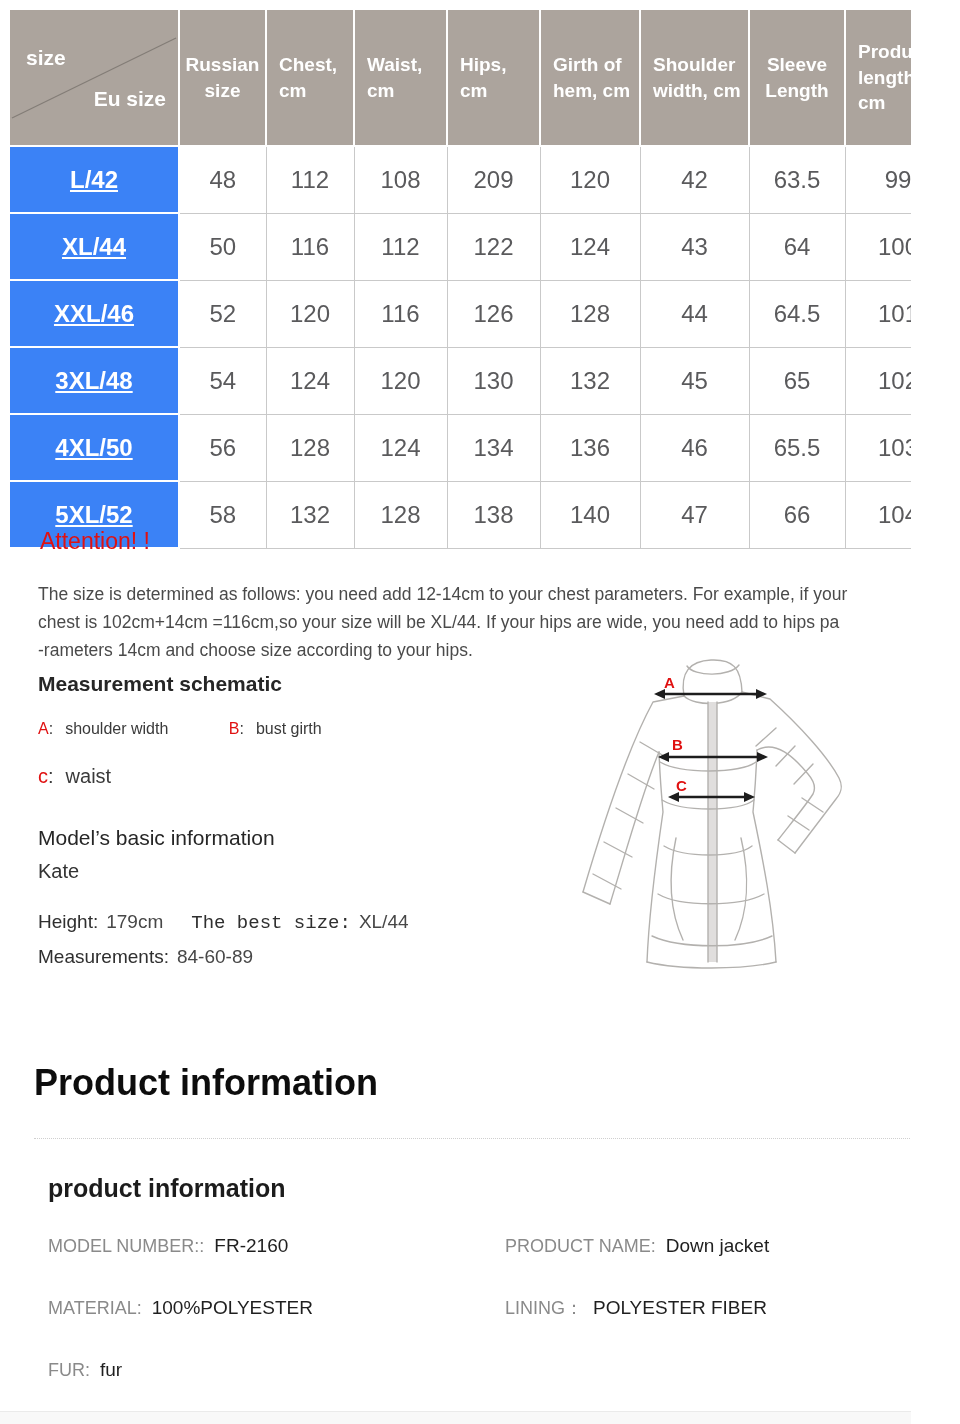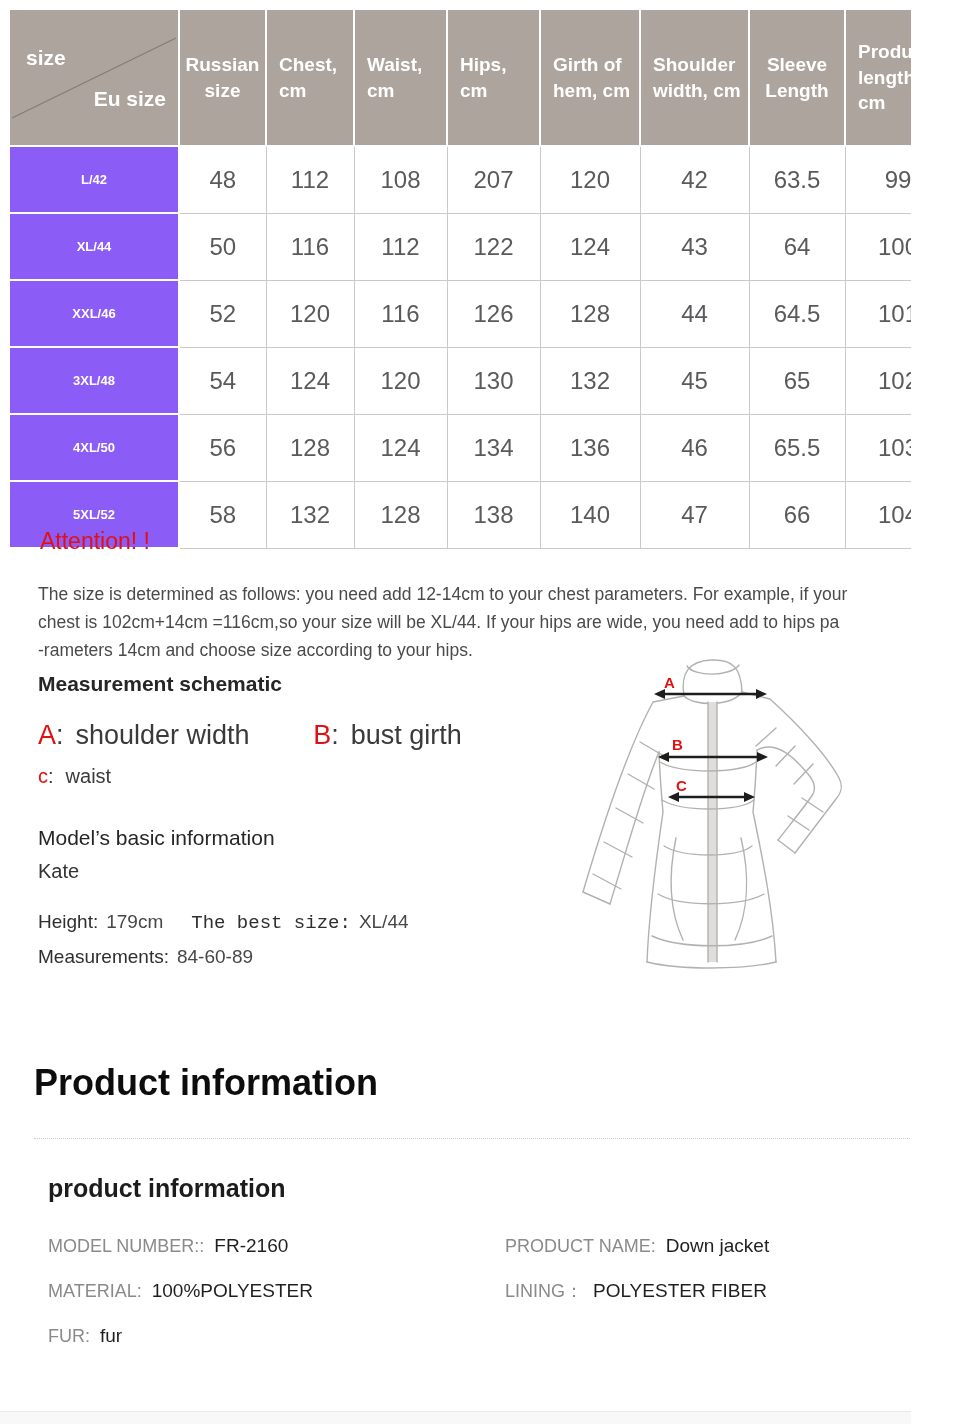--- a/index.html
+++ b/index.html
@@ -7,38 +7,38 @@
         font-family:"Liberation Sans", sans-serif;}
 
   
   .size-table{position:absolute;top:8px;left:8px;width:942px;border-collapse:collapse;table-layout:fixed;}
   .size-table th{background:#aca49d;color:#fff;font-weight:700;font-size:19px;
                  border:2px solid #fff;white-space:pre-line;line-height:1.35;vertical-align:middle;padding:0;}
   .size-table th.left{text-align:left;padding-left:12px;}
   .size-table th.center{text-align:center;}
   .size-table thead tr{height:88px;}
   .size-table tbody tr{height:67px;}
-  .size-table td.rl{background:#8b5cf6;color:#fff;font-weight:700;font-size:13px;
-                    text-align:center;border:2px solid #fff;}
+  .size-table td.rl{background:#3b82f6;color:#fff;font-weight:700;font-size:24px;
+                    text-align:center;border:2px solid #fff;text-decoration:underline;}
   .size-table td.dc{background:#fff;color:#5a5a5c;font-size:24px;text-align:center;
                     border:1px solid #c9c9c9;font-weight:400;}
   th.corner{padding:0;}
   .corner-wrap{position:relative;height:84px;width:100%;}
   .corner-wrap svg{position:absolute;top:0;left:0;width:100%;height:100%;}
   .corner-size{position:absolute;top:8px;left:16px;font-size:21px;}
   .corner-eu{position:absolute;bottom:6px;right:12px;font-size:21px;}
 
   
   .attention-title{position:absolute;top:528px;left:40px;color:#e01111;font-size:23px;}
   .size-note{position:absolute;top:580px;left:38px;width:900px;color:#4a4a4a;
              font-size:17.5px;line-height:1.6;white-space:pre-line;}
 
   
   .measure-heading{position:absolute;top:672px;left:38px;font-size:21px;font-weight:700;color:#262626;}
-  .measure-row1{position:absolute;top:720px;left:38px;font-size:27px;color:#3a3a3a;}
+  .measure-row1{position:absolute;top:720px;left:38px;font-size:16px;color:#3a3a3a;}
   .measure-row2{position:absolute;top:765px;left:38px;font-size:20px;color:#3a3a3a;}
   .mi{display:inline-block;}
   .mi.first{margin-right:56px;}
   .mkey{color:#e01111;}
   .msep{color:#3a3a3a;margin-right:12px;}
   .model-heading{position:absolute;top:826px;left:38px;font-size:21px;font-weight:400;color:#262626;}
   .model-name{position:absolute;top:860px;left:38px;font-size:20px;color:#333;}
   .model-stats{position:absolute;top:911px;left:38px;font-size:19px;color:#2f2f2f;}
   .model-stats .val{color:#474747;margin-left:8px;}
   .model-stats .second{margin-left:28px;font-family:Liberation Mono, monospace;}
@@ -47,21 +47,21 @@
 
   
   .jacket{position:absolute;top:650px;left:580px;}
   .jacket text{font-family:"Liberation Sans",sans-serif;font-weight:700;font-size:15px;fill:#e01111;}
 
   
   .product-heading{position:absolute;top:1062px;left:34px;font-size:36px;font-weight:800;color:#0d0d0d;}
   .section-divider{position:absolute;top:1138px;left:34px;width:890px;border-top:1px dotted #cfcfcf;height:0;}
   .sub-heading{position:absolute;top:1174px;left:48px;font-size:25px;font-weight:700;color:#1c1c1c;}
   .specs{position:absolute;top:1232px;left:48px;width:864px;display:grid;
-         grid-template-columns:457px 1fr;row-gap:17px;}
+         grid-template-columns:457px 1fr;row-gap:34px;}
   .spec-item{font-size:18px;line-height:28px;}
   .spec-label{color:#8a8a8a;}
   .spec-value{color:#1f1f1f;font-size:19px;margin-left:10px;}
 
   .footer-band{position:absolute;top:1411px;left:0;width:960px;height:13px;
                background:#f8f8f8;border-top:1px solid #eaeaea;}
 </style>
 </head>
 <body>
 
@@ -107,21 +107,21 @@
         <th class="left">Product
 length, cm</th>
       </tr>
     </thead>
     <tbody>
       <tr>
         <td class="rl">L/42</td>
         <td class="dc">48</td>
         <td class="dc">112</td>
         <td class="dc">108</td>
-        <td class="dc">207</td>
+        <td class="dc">209</td>
         <td class="dc">120</td>
         <td class="dc">42</td>
         <td class="dc">63.5</td>
         <td class="dc">99</td>
       </tr>
       <tr>
         <td class="rl">XL/44</td>
         <td class="dc">50</td>
         <td class="dc">116</td>
         <td class="dc">112</td>

